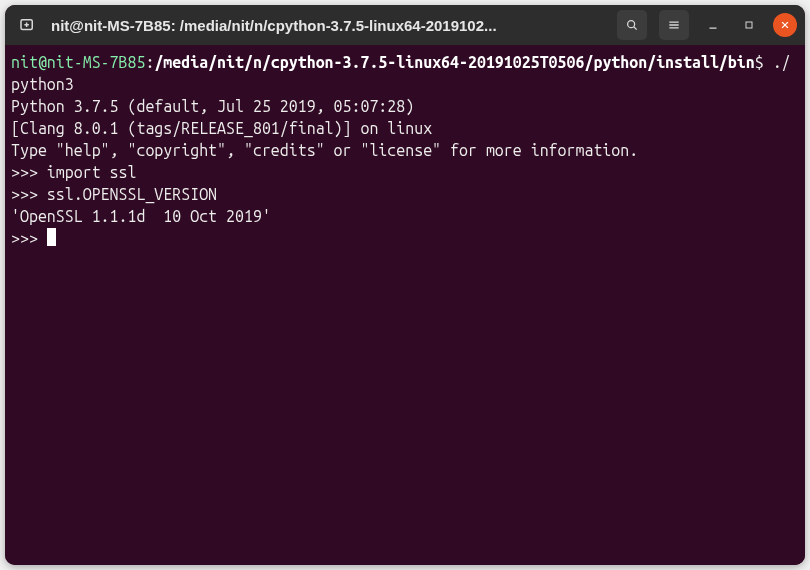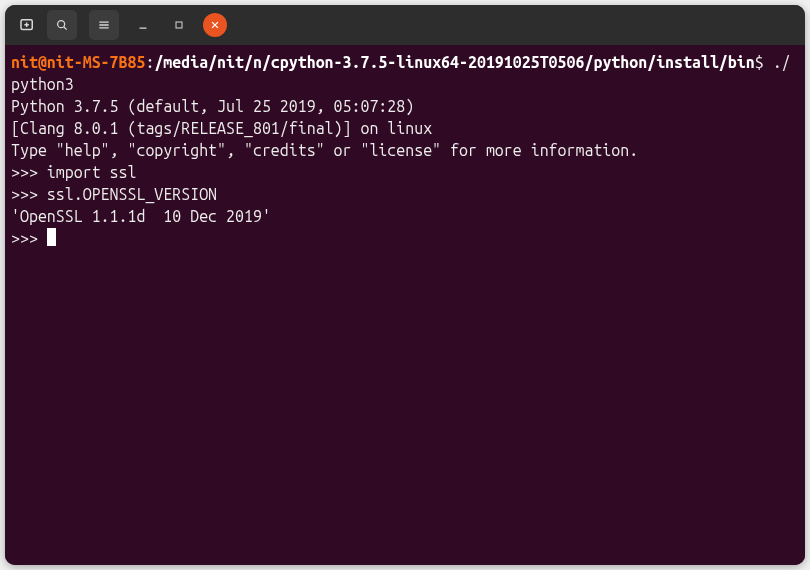--- a/index.html
+++ b/index.html
@@ -115,22 +115,22 @@
       background: #300a24;
       font-family: "Ubuntu Mono", "DejaVu Sans Mono", Menlo, Consolas, monospace;
       font-size: 16px;
       line-height: 22px;
       padding: 6px 6px;
       color: #ffffff;
       white-space: pre-wrap;
       word-break: break-all;
     }
     .c-green {
-      color: #f97316;
-      font-weight: bold;
+      color: #86efac;
+      font-weight: normal;
     }
     .c-blue {
       color: #ffffff;
       font-weight: bold;
     }
     .c-white {
       color: #eeeeec;
     }
     .cursor {
       display: inline-block;
@@ -147,20 +147,21 @@
 <div class="window">
   <div class="titlebar">
     <div class="titlebar-left">
       <div class="new-tab-icon">
         <svg viewBox="0 0 24 24" fill="none" stroke="currentColor" stroke-width="2">
           <rect x="4" y="5" width="15" height="13" rx="2"></rect>
           <path d="M11.5 8.5 v6 M8.5 11.5 h6"></path>
         </svg>
       </div>
     </div>
+    <div class="title-text">nit@nit-MS-7B85: /media/nit/n/cpython-3.7.5-linux64-2019102...</div>
     <div class="titlebar-right">
       <div class="tb-btn framed">
         <svg viewBox="0 0 24 24" fill="none" stroke="currentColor" stroke-width="2.2">
           <circle cx="10.5" cy="10.5" r="6"></circle>
           <line x1="15" y1="15" x2="20" y2="20"></line>
         </svg>
       </div>
       <div class="tb-btn framed">
         <svg viewBox="0 0 24 24" fill="none" stroke="currentColor" stroke-width="2.2">
           <line x1="4" y1="7" x2="20" y2="7"></line>
@@ -186,15 +187,15 @@
       </div>
     </div>
   </div>
 
   <div class="terminal"><span class="c-green">nit@nit-MS-7B85</span><span class="c-white">:</span><span class="c-blue">/media/nit/n/cpython-3.7.5-linux64-20191025T0506/python/install/bin</span><span class="c-white">$ </span><span class="c-white">./python3</span>
 <span class="c-white">Python 3.7.5 (default, Jul 25 2019, 05:07:28) </span>
 <span class="c-white">[Clang 8.0.1 (tags/RELEASE_801/final)] on linux</span>
 <span class="c-white">Type "help", "copyright", "credits" or "license" for more information.</span>
 <span class="c-white">&gt;&gt;&gt; </span><span class="c-white">import ssl</span>
 <span class="c-white">&gt;&gt;&gt; </span><span class="c-white">ssl.OPENSSL_VERSION</span>
-<span class="c-white">'OpenSSL 1.1.1d  10 Dec 2019'</span>
+<span class="c-white">'OpenSSL 1.1.1d  10 Oct 2019'</span>
 <span class="c-white">&gt;&gt;&gt; </span><span class="cursor"></span></div>
 </div>
 
 </body></html>

